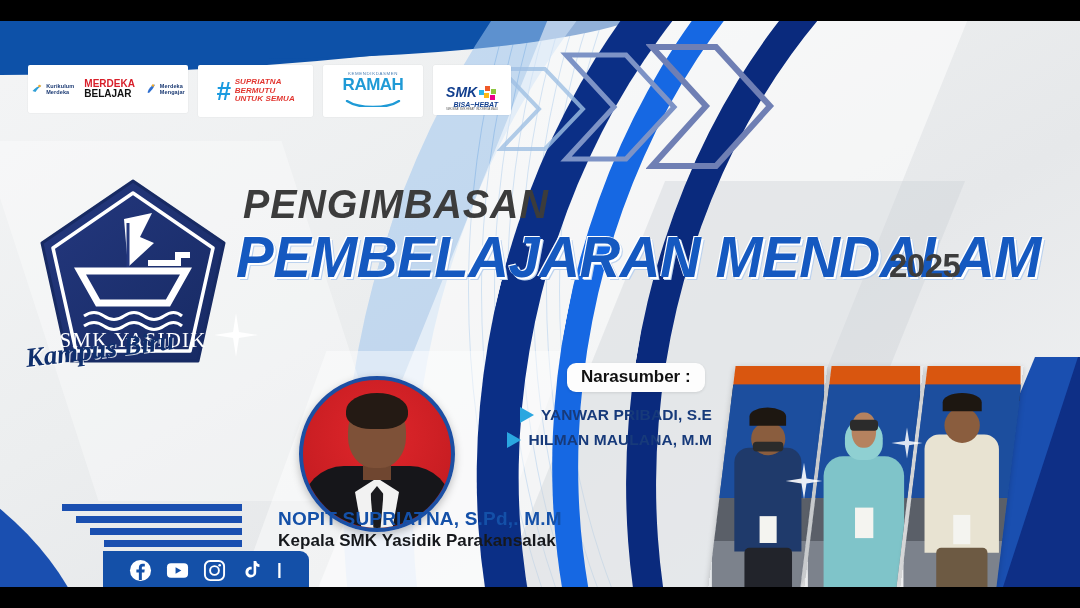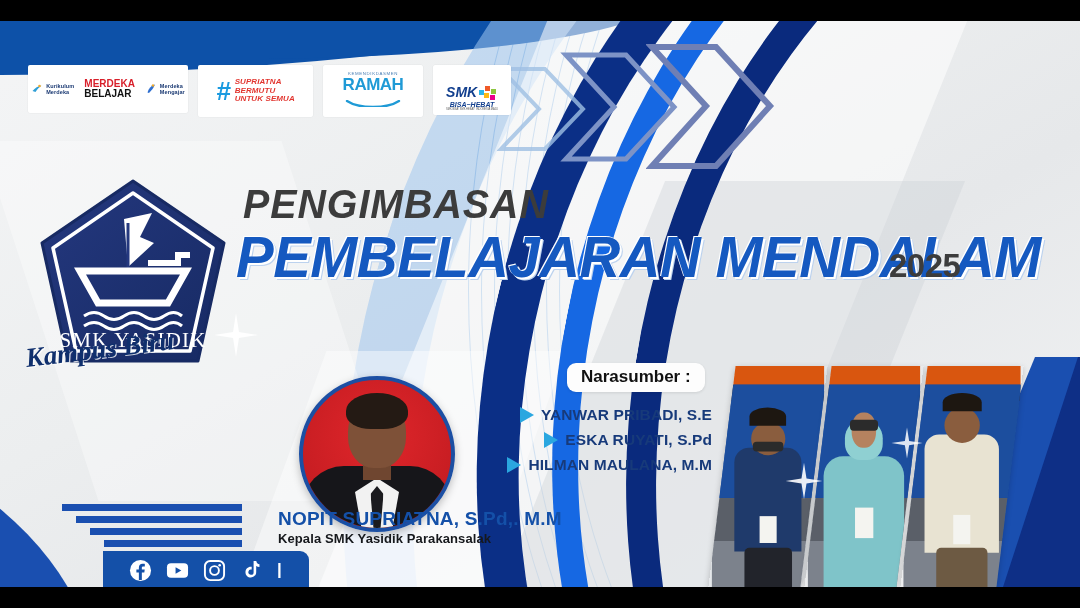--- a/index.html
+++ b/index.html
@@ -133,21 +133,21 @@
       width:28px;height:22px;background:#6f4630;}
   .p-suit{position:absolute;left:50%;bottom:-8px;transform:translateX(-50%);
       width:150px;height:70px;border-radius:42px 42px 0 0;background:#16161a;}
   .p-shirt{position:absolute;left:50%;bottom:-8px;transform:translateX(-50%);
       width:44px;height:58px;background:#f2f2f2;clip-path:polygon(50% 0,100% 24%,82% 100%,18% 100%,0 24%);}
   .p-tie{position:absolute;left:50%;bottom:-8px;transform:translateX(-50%);
       width:13px;height:50px;background:#1b1b1f;clip-path:polygon(50% 0,100% 16%,72% 100%,28% 100%,0 16%);}
 
   .nm-name{position:absolute;left:278px;top:487px;z-index:15;font-size:19px;font-weight:bold;
       color:#1450a8;letter-spacing:.2px;}
-  .nm-role{position:absolute;left:278px;top:510px;z-index:15;font-size:13px;font-weight:bold;
+  .nm-role{position:absolute;left:278px;top:510px;z-index:15;font-size:17px;font-weight:bold;
       color:#16181c;letter-spacing:.1px;}
 
   
   .stripes{position:absolute;left:62px;top:483px;z-index:14;}
   .stripes i{display:block;height:7px;background:#1a4fb0;margin-bottom:5px;}
 
   
   .narpill{position:absolute;left:567px;top:342px;z-index:15;background:#fdfdfd;border-radius:9px;
       padding:4px 14px 5px 14px;font-size:17px;font-weight:bold;color:#111;
       box-shadow:0 1px 3px rgba(0,0,0,.10);}
@@ -290,21 +290,21 @@
         <div style="text-align:center;">
           <div class="rm-top">KEMENDIKDASMEN</div>
           <div class="rm-big">RAMAH</div>
           <svg width="56" height="7" viewBox="0 0 56 7">
             <path d="M2 1 C14 9 42 9 54 1" fill="none" stroke="#1f9ad6" stroke-width="2.4" stroke-linecap="round"></path>
           </svg>
         </div>
       </div>
 
       <div class="logobox lg-smk">
-        <div style="text-align:center;margin-top:16px;">
+        <div style="text-align:right;margin-top:16px;">
           <div style="display:flex;align-items:flex-start;gap:2px;">
             <div class="smk-big">SMK</div>
             <svg width="18" height="15" viewBox="0 0 18 15">
               <rect x="0" y="4" width="5" height="5" fill="#2db4e8"></rect>
               <rect x="6" y="0" width="5" height="5" fill="#f05a28"></rect>
               <rect x="12" y="3" width="5" height="5" fill="#8dc63f"></rect>
               <rect x="5" y="7" width="5" height="5" fill="#fdb913"></rect>
               <rect x="11" y="9" width="5" height="5" fill="#ec008c"></rect>
             </svg>
           </div>
@@ -367,24 +367,20 @@
 
     <div class="nm-name">NOPIT SUPRIATNA, S.Pd,. M.M</div>
     <div class="nm-role">Kepala SMK Yasidik Parakansalak</div>
 
     <div class="narpill">Narasumber :</div>
 
     <div class="speakers">
       <div class="sp">
         <span class="tri"></span>
         <b>YANWAR PRIBADI, S.E</b>
-      </div>
-      <div class="sp">
-        <span class="tri"></span>
-        <b>ESKA RUYATI, S.Pd</b>
       </div>
       <div class="sp">
         <span class="tri"></span>
         <b>HILMAN MAULANA, M.M</b>
       </div>
     </div>
 
     <div class="photos">
 
       <div class="ph ph1">

